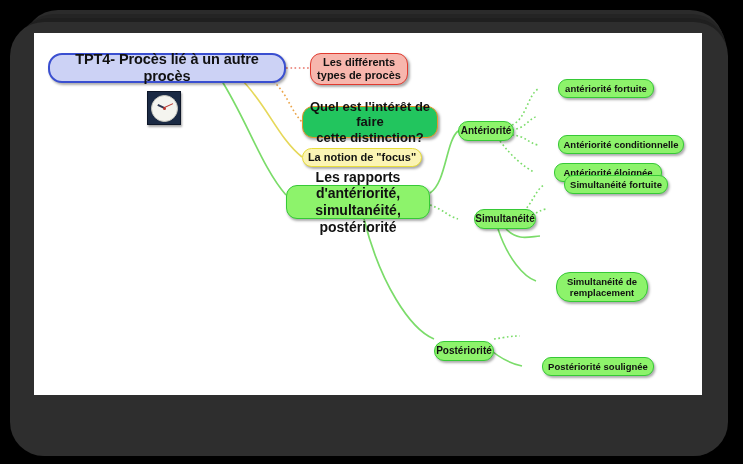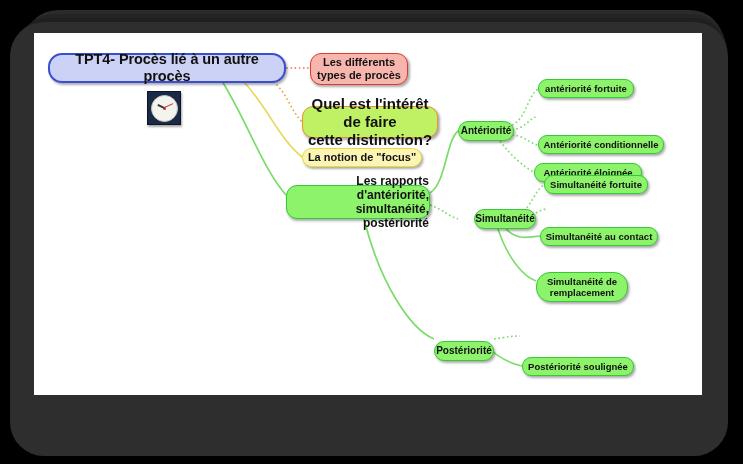--- a/index.html
+++ b/index.html
@@ -77,45 +77,45 @@
     border-radius: 14px;
     font-size: 14.5px;
     letter-spacing: -0.1px;
   }
   .node.red {
     background: #f7b6ad;
     border-color: #e03a2f;
     font-size: 11px;
   }
   .node.orange {
-    background: #bef264;
+    background: #22c55e;
     border-color: #e8962c;
-    font-size: 15px;
+    font-size: 13px;
   }
   .node.yellow {
     background: #fbf4b4;
     border-color: #e8dd38;
     font-size: 11px;
   }
   .node.green {
     background: #8df36b;
     border-color: #36c936;
     font-size: 10px;
   }
   .node.green-sub {
     background: #8df36b;
     border-color: #36c936;
     font-size: 9.5px;
     border-radius: 9px;
+    margin-left: 20px;
   }
   .node.green-big {
     background: #8df36b;
     border-color: #36c936;
-    font-size: 12px;
-    text-align: right;
+    font-size: 14px;
   }
 
   
   #clock-icon {
     position: absolute;
     left: 113px;
     top: 58px;
     width: 34px;
     height: 34px;
     background: #1b2a44;
@@ -226,21 +226,20 @@
 
     <div class="node green" style="left:424px; top:88px; width:56px; height:20px;">Antériorité</div>
 
     <div class="node green-sub" style="left:504px; top:46px; width:96px; height:19px;">antériorité fortuite</div>
     <div class="node green-sub" style="left:504px; top:102px; width:126px; height:19px;">Antériorité conditionnelle</div>
     <div class="node green-sub" style="left:500px; top:130px; width:108px; height:19px;">Antériorité éloignée</div>
 
     <div class="node green" style="left:440px; top:176px; width:62px; height:20px;">Simultanéité</div>
 
     <div class="node green-sub" style="left:510px; top:142px; width:104px; height:19px;">Simultanéité fortuite</div>
-    <div class="node green-sub" style="left:506px; top:194px; width:118px; height:19px;">Simultanéité au contact</div>
     <div class="node green-sub" style="left:502px; top:239px; width:92px; height:30px;border-radius:14px;">Simultanéité de
 remplacement</div>
 
     <div class="node green" style="left:400px; top:296px; width:60px; height:20px;margin-top:12px;">Postériorité</div>
 
     <div class="node green-sub" style="left:488px; top:324px; width:112px; height:19px;">Postériorité soulignée</div>
 
   </div>
 </div>
 

